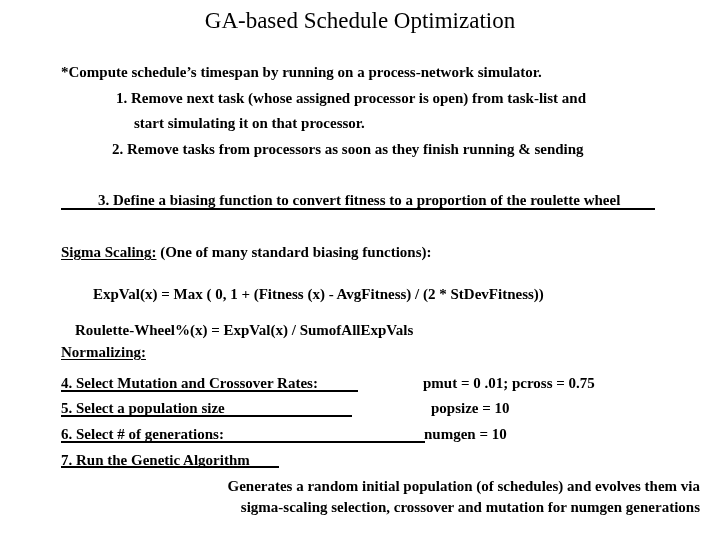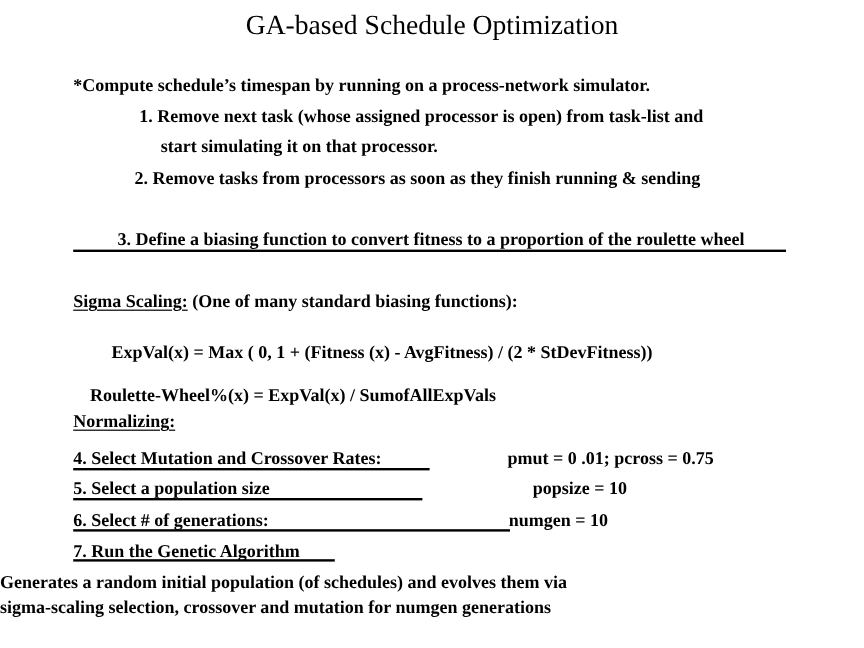--- a/index.html
+++ b/index.html
@@ -3,21 +3,21 @@
   <meta charset="utf-8">
   <style>
     html, body { margin: 0; padding: 0; background: #ffffff; }
     body { width: 720px; height: 540px; position: relative; overflow: hidden;
            font-family: "Liberation Serif", "DejaVu Serif", serif; color: #000; }
     .abs { position: absolute; white-space: nowrap; }
     .title { left: 0; width: 720px; top: 8px; text-align: center; font-size: 23px; }
     .t { font-size: 15px; line-height: 20px; font-weight: bold; }
     .u { text-decoration: underline; text-decoration-thickness: 1px; text-underline-offset: 2px; }
     .rule { position: absolute; height: 2px; background: #000; }
-    .center { text-align: left; }
+    .center { text-align: right; }
   </style>
 </head>
 <body>
 
 <div class="abs title">GA-based Schedule Optimization</div>
 
 <div class="abs t" style="left:61px; top:62px;">*Compute schedule’s timespan by running on a process-network simulator.</div>
 <div class="abs t" style="left:116px; top:88px;">1. Remove next task (whose assigned processor is open) from task-list and</div>
 <div class="abs t" style="left:134px; top:113px;">start simulating it on that processor.</div>
 <div class="abs t" style="left:112px; top:139px;">2. Remove tasks from processors as soon as they finish running &amp; sending</div>
@@ -29,21 +29,21 @@
 <div class="abs t" style="left:93px; top:284px;">ExpVal(x) = Max ( 0,  1 + (Fitness (x) - AvgFitness) / (2 * StDevFitness))</div>
 <div class="abs t u" style="left:61px; top:294px;margin-top:48px;">Normalizing:</div>
 <div class="abs t" style="left:75px; top:320px;">Roulette-Wheel%(x) = ExpVal(x) / SumofAllExpVals</div>
 
 <div class="abs t" style="left:61px; top:373px;">4. Select Mutation and Crossover Rates:</div>
 <div class="rule" style="left:61px; top:390px; width:297px;"></div>
 <div class="abs t" style="left:407px; top:373px;margin-left:16px;">pmut = 0 .01;  pcross = 0.75</div>
 
 <div class="abs t" style="left:61px; top:398px;">5. Select a population size</div>
 <div class="rule" style="left:61px; top:415px; width:291px;"></div>
-<div class="abs t" style="left:444px; top:398px;">popsize = 10</div>
+<div class="abs t" style="left:431px; top:398px;">popsize = 10</div>
 
 <div class="abs t" style="left:61px; top:424px;">6. Select # of generations:</div>
 <div class="rule" style="left:61px; top:441px; width:364px;"></div>
 <div class="abs t" style="left:424px; top:424px;">numgen = 10</div>
 
 <div class="abs t" style="left:61px; top:450px;">7. Run the Genetic Algorithm</div>
 <div class="rule" style="left:61px; top:466px; width:218px;"></div>
 
 <div class="abs t center" style="left:0; width:700px; top:476px;">Generates a random initial population (of schedules) and evolves them via</div>
 <div class="abs t center" style="left:0; width:700px; top:497px;">sigma-scaling selection, crossover and mutation for numgen generations</div>

